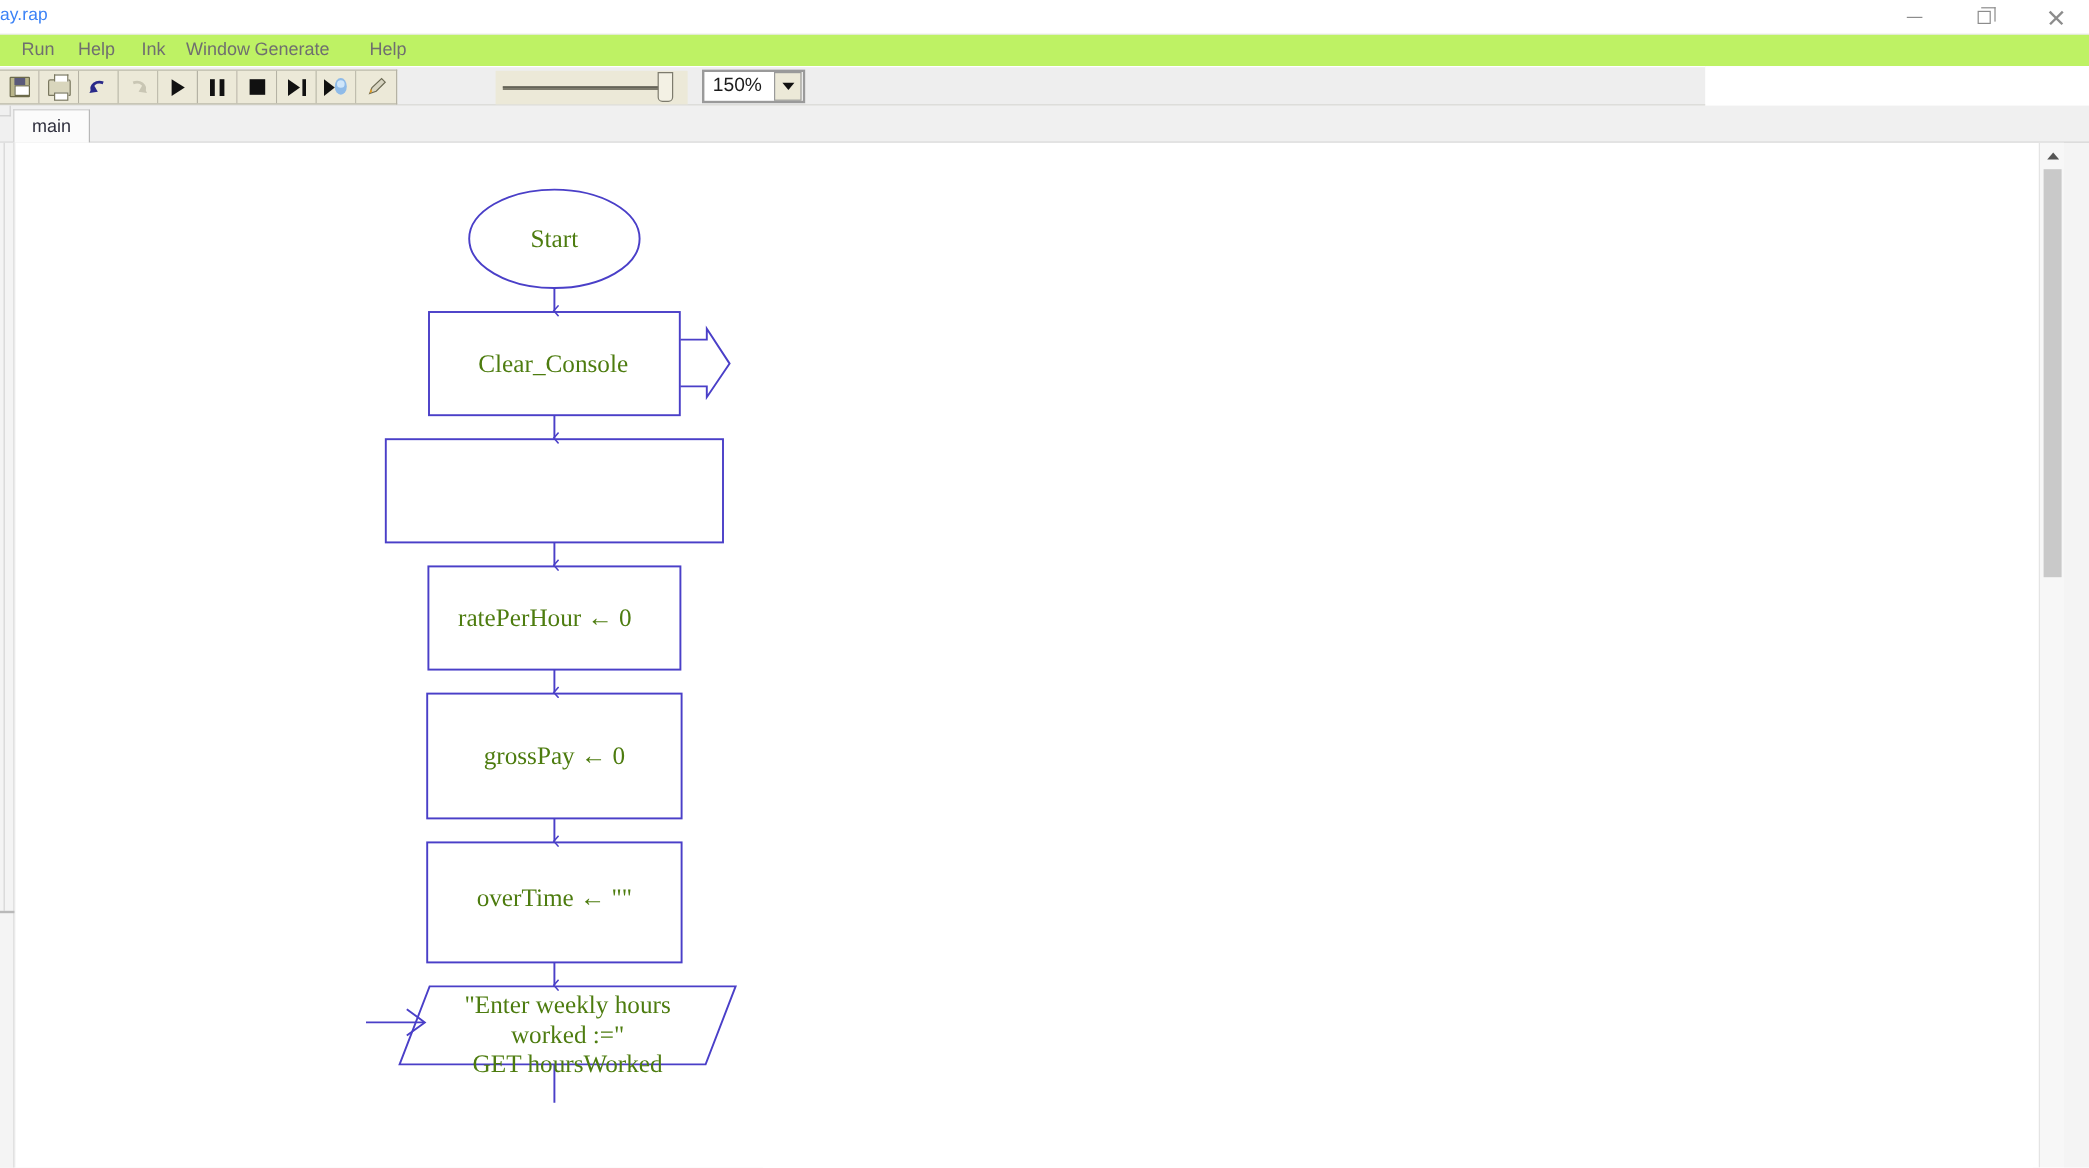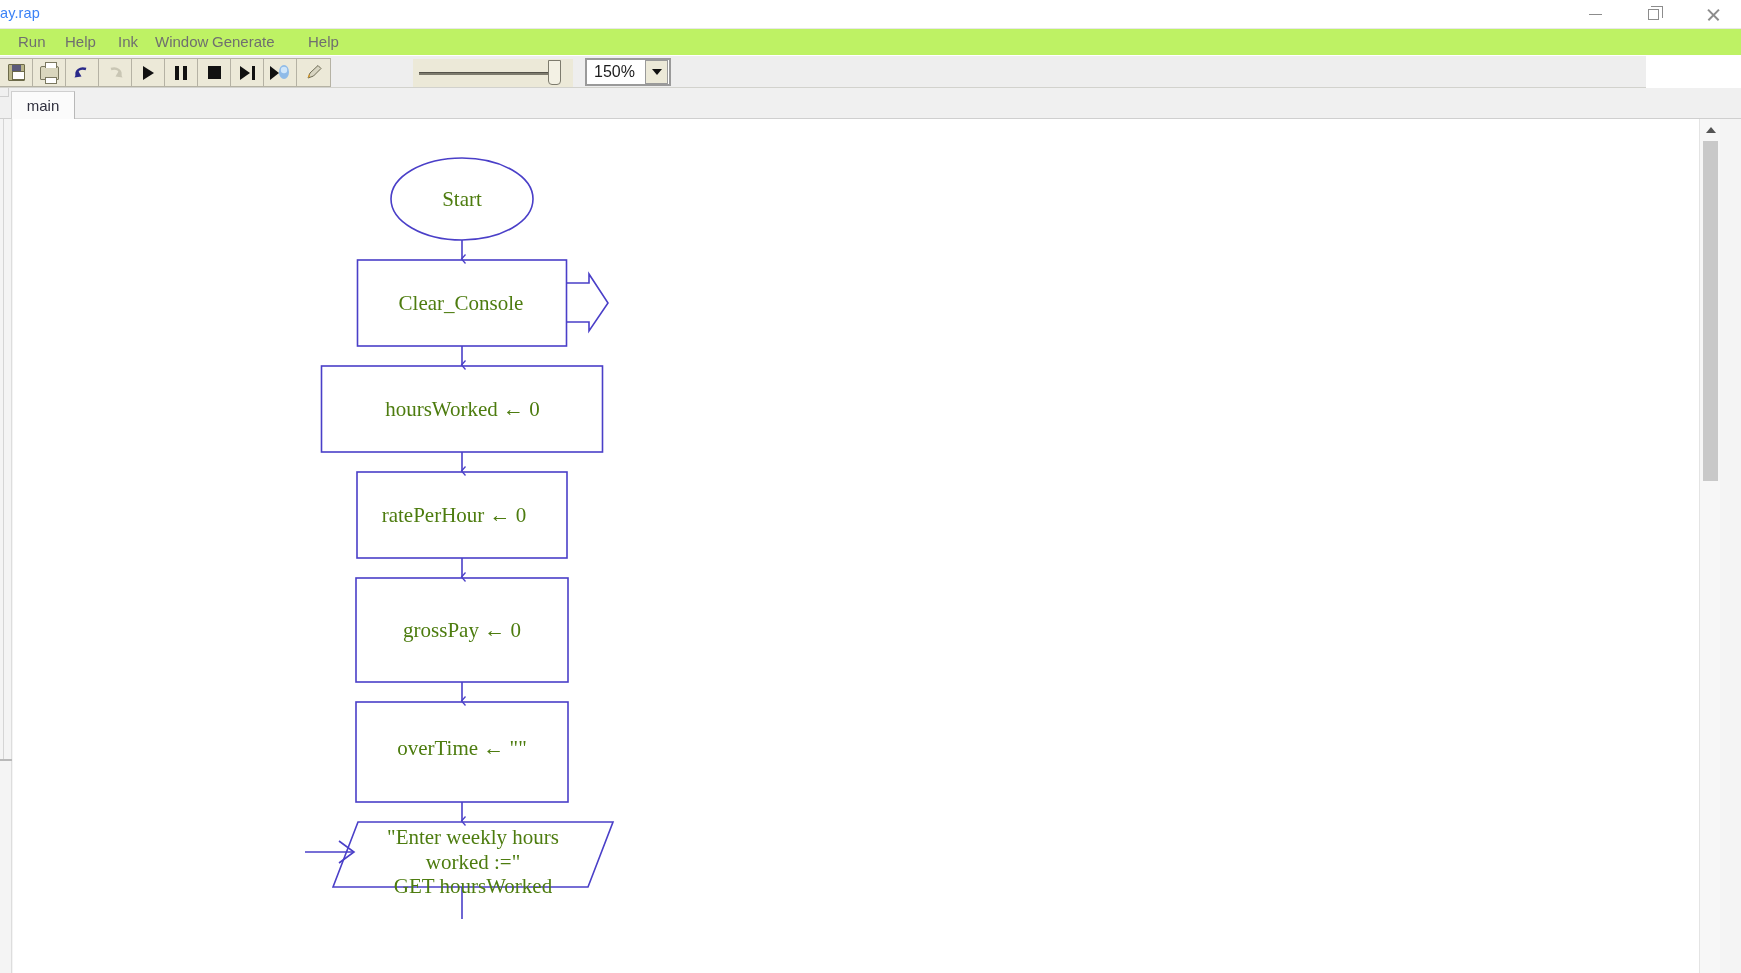--- a/index.html
+++ b/index.html
@@ -54,21 +54,21 @@
   }
   .menu-item {
     position: absolute; top: 3px; height: 20px;
     font-size: 15px; color: #6f6f6f;
     padding: 0 8px; line-height: 20px;
     white-space: nowrap;
   }
 
   
   #toolbar {
-    position: absolute; left: 0; top: 55px; width: 1646px; height: 33px;
+    position: absolute; left: 0; top: 55px; width: 1421px; height: 33px;
     background: #eeeeee;
     border-top: 1px solid #ffffff;
     border-bottom: 1px solid #d2d2cd;
   }
   #toolgroup {
     position: absolute; left: 0; top: 2px; height: 29px;
     display: flex; align-items: stretch;
     background: #ece9d8;
     border: 1px solid #b5b2a4;
     border-left: none;
@@ -367,21 +367,20 @@
 
         <line x1="292" y1="733" x2="340" y2="733"></line>
         <path d="M326,722 L341,733 L326,744"></path>
 
         <line x1="449" y1="768" x2="449" y2="800"></line>
       </g>
     </svg>
 
     <div class="lbl" style="left:409px; top:68px; width:80px;">Start</div>
     <div class="lbl" style="left:344px; top:172px; width:208px;">Clear_Console</div>
-    <div class="lbl" style="left:309px; top:278px; width:281px;">hoursWorked ← 0</div>
     <div class="lbl" style="left:336px; top:384px; width:210px;">ratePerHour ← 0</div>
     <div class="lbl" style="left:343px; top:499px; width:212px;">grossPay ← 0</div>
     <div class="lbl" style="left:343px; top:617px; width:212px;">overTime ← ""</div>
     <div class="lbl" style="left:320px; top:706px; width:280px; line-height:1.17;">"Enter weekly hours
 worked :="
 GET hoursWorked</div>
 
 
     <div id="vscroll">
       <div id="vs-up">

